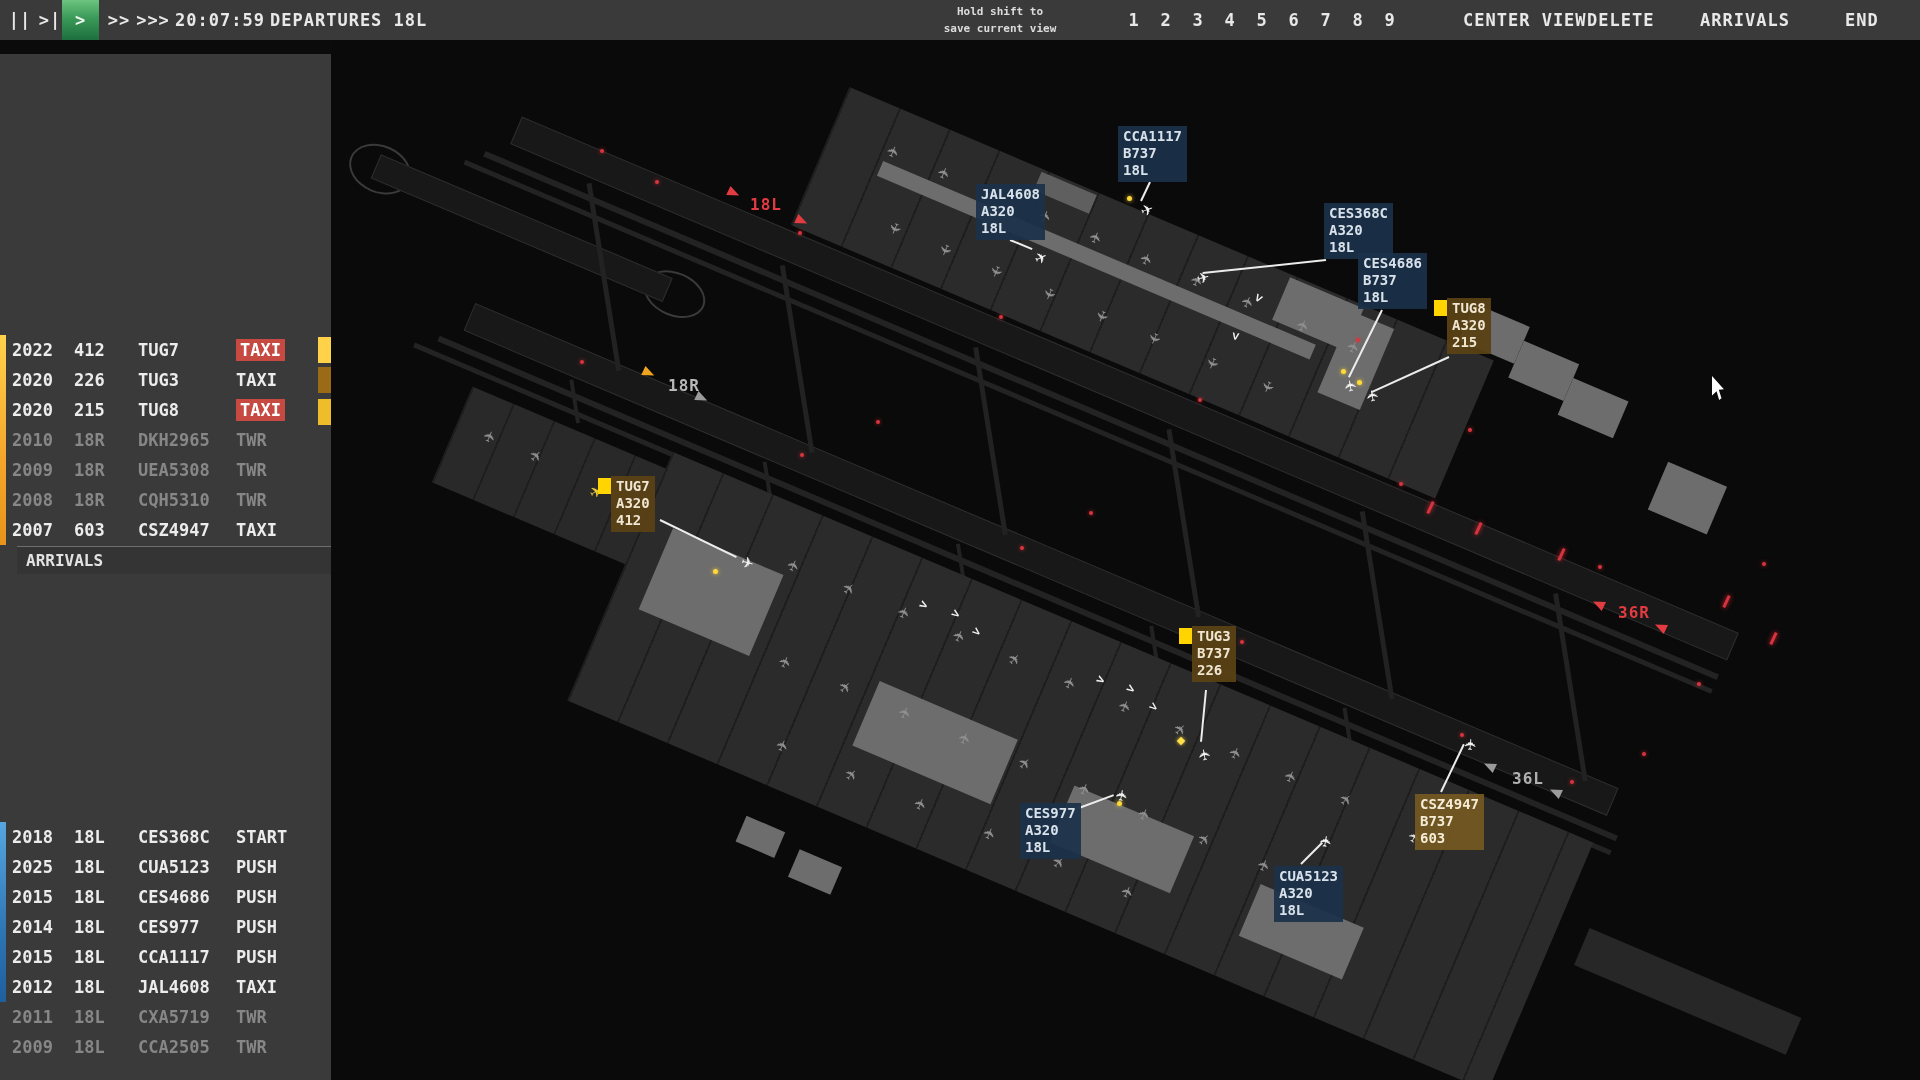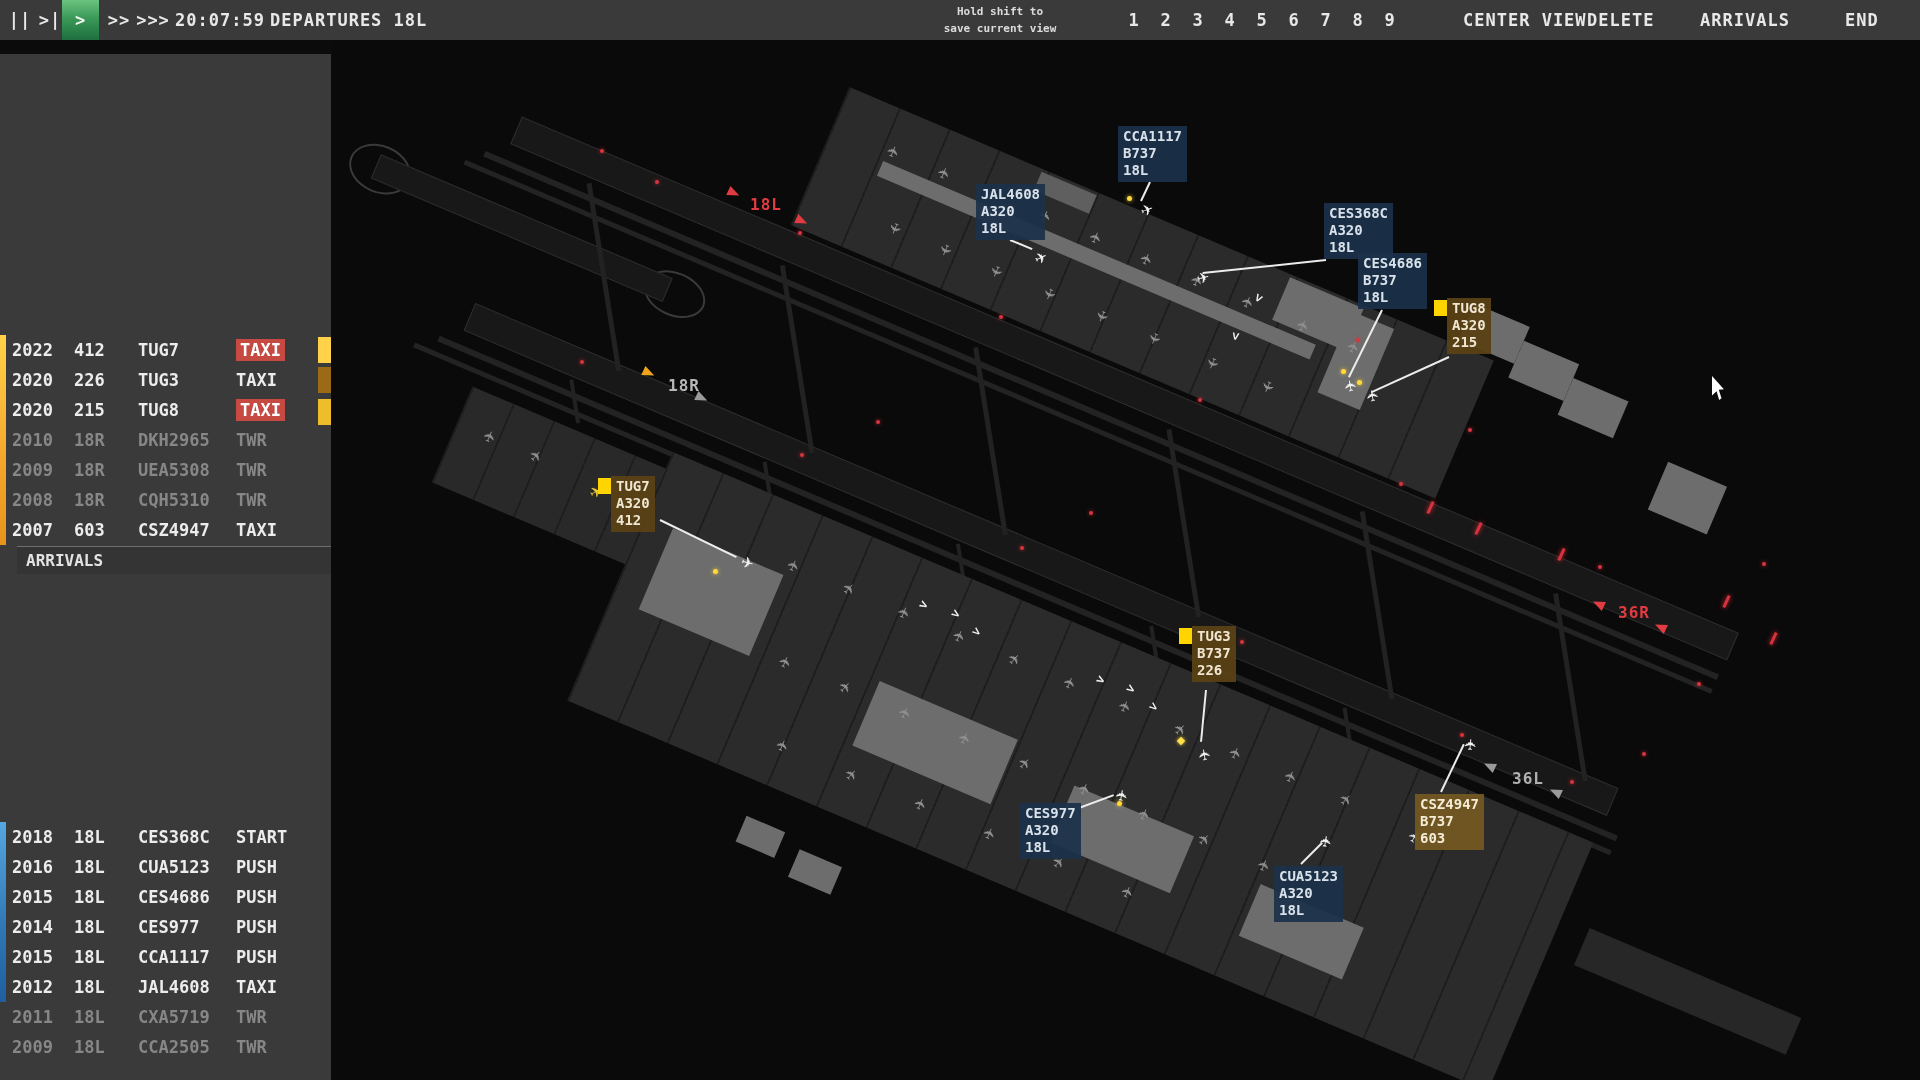--- a/index.html
+++ b/index.html
@@ -151,21 +151,21 @@
 
     <div class="vbar blue" style="top:768px;height:180px;"></div>
     <div class="list" id="departures-list" style="top:768px;">
         <div class="strip-row">
           <span class="c1">2018</span>
           <span class="c2">18L</span>
           <span class="c3">CES368C</span>
           <span class="c4"><span>START</span></span>
         </div>
         <div class="strip-row">
-          <span class="c1">2016</span>
+          <span class="c1">2025</span>
           <span class="c2">18L</span>
           <span class="c3">CUA5123</span>
           <span class="c4"><span>PUSH</span></span>
         </div>
         <div class="strip-row">
           <span class="c1">2015</span>
           <span class="c2">18L</span>
           <span class="c3">CES4686</span>
           <span class="c4"><span>PUSH</span></span>
         </div>

